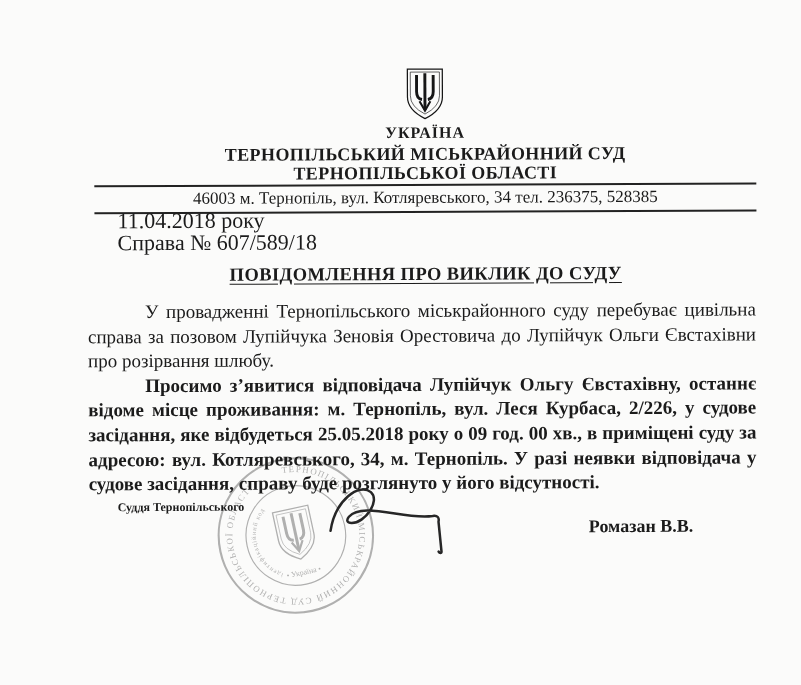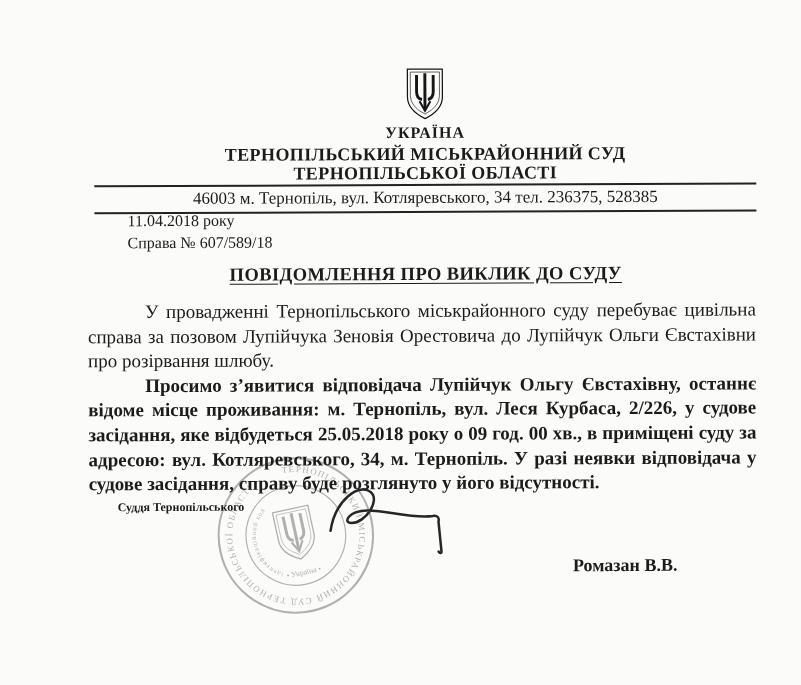--- a/index.html
+++ b/index.html
@@ -31,21 +31,21 @@
     font-weight:bold;font-size:18px;line-height:19px;letter-spacing:.4px;
     border-bottom:2px solid #222;
     padding-bottom:1px;
   }
   .address-line{
     font-size:17px;line-height:24px;
     border-bottom:2px solid #222;
     padding-bottom:1px;
   }
   
-  .ref-block{position:absolute;left:128px;top:209px;font-size:16px;line-height:21.5px;}
+  .ref-block{position:absolute;left:118px;top:209px;font-size:22px;line-height:21.5px;}
   
   .doc-title{
     position:absolute;left:95px;top:264px;width:662px;text-align:center;
     font-weight:bold;font-size:18.5px;letter-spacing:.4px;
     text-decoration:underline;
     text-underline-offset:3px;
   }
   
   .body-text{
     position:absolute;left:88px;top:299px;width:668px;
@@ -54,24 +54,23 @@
   }
   .body-text p{margin:0;text-indent:57px;}
   .body-text p.bold{font-weight:bold;}
   
   .sig-role{
     position:absolute;left:117px;top:494px;
     font-weight:bold;font-size:12px;line-height:25px;
     z-index:2;
   }
   .judge-name{
-    position:absolute;left:572px;top:517px;
+    position:absolute;left:588px;top:517px;
     font-weight:bold;font-size:18px;
     z-index:2;
-    margin-top:39px;
   }
   .stamp{
     position:absolute;left:212px;top:452px;width:166px;height:166px;
     color:#9b9b9b;opacity:.78;z-index:1;
     transform:rotate(-12deg);
   }
   .stamp text{fill:currentColor;font-family:"Liberation Serif",serif;}
   .signature{
     position:absolute;left:322px;top:477px;width:135px;height:82px;
     color:#262626;z-index:3;

